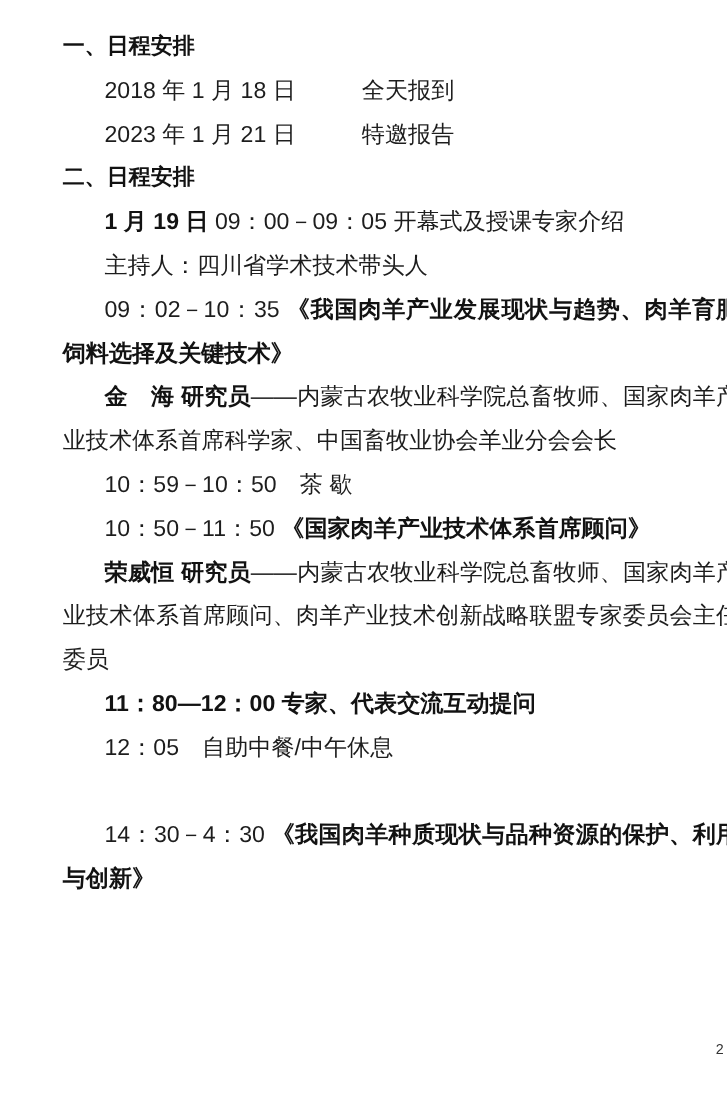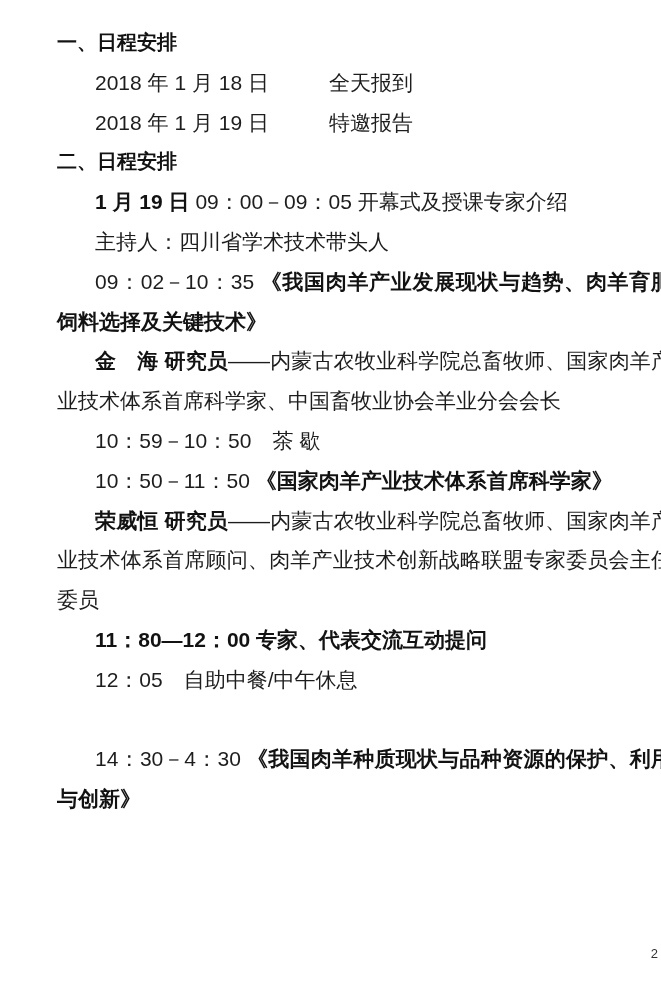--- a/index.html
+++ b/index.html
@@ -56,36 +56,36 @@
 <body>
 
 <div class="page">
   <div class="content">
 
     <h2 class="sec-heading">一、日程安排</h2>
 
     <p class="sched-row"><span>2018 年 1 月 18 日</span><span class="desc-far">全天报到</span></p>
 
 
-    <p class="sched-row"><span>2018 年 1 月 19 日</span><span class="desc-far">特邀报告</span></p>
+    <p class="sched-row"><span>2023 年 1 月 21 日</span><span class="desc-far">特邀报告</span></p>
 
     <h2 class="sec-heading">二、日程安排</h2>
 
     <p class="body"><span class="bold">1 月 19 日 </span><span>09：00－09：05 开幕式及授课专家介绍</span></p>
 
     <p class="body">主持人：四川省学术技术带头人</p>
 
     <p class="body"><span>09：02－10：35 </span><span class="bold">《我国肉羊产业发展现状与趋势、肉羊育肥饲料选择及关键技术》</span></p>
 
     <p class="body"><span class="bold">金　海 研究员</span><span>——内蒙古农牧业科学院总畜牧师、国家肉羊产业技术体系首席科学家、中国畜牧业协会羊业分会会长</span></p>
 
 
     <p class="body">10：59－10：50　茶 歇</p>
 
-    <p class="body"><span>10：50－11：50 </span><span class="bold">《国家肉羊产业技术体系首席科学家》</span></p>
+    <p class="body"><span>10：50－11：50 </span><span class="bold">《国家肉羊产业技术体系首席顾问》</span></p>
 
     <p class="body"><span class="bold">荣威恒 研究员</span><span>——内蒙古农牧业科学院总畜牧师、国家肉羊产业技术体系首席顾问、肉羊产业技术创新战略联盟专家委员会主任委员</span></p>
 
     <p class="body bold">11：80—12：00 专家、代表交流互动提问</p>
 
     <p class="body">12：05　自助中餐/中午休息</p>
 
     <div class="blank-line"></div>
 
     <p class="body"><span>14：30－4：30 </span><span class="bold">《我国肉羊种质现状与品种资源的保护、利用与创新》</span></p>

